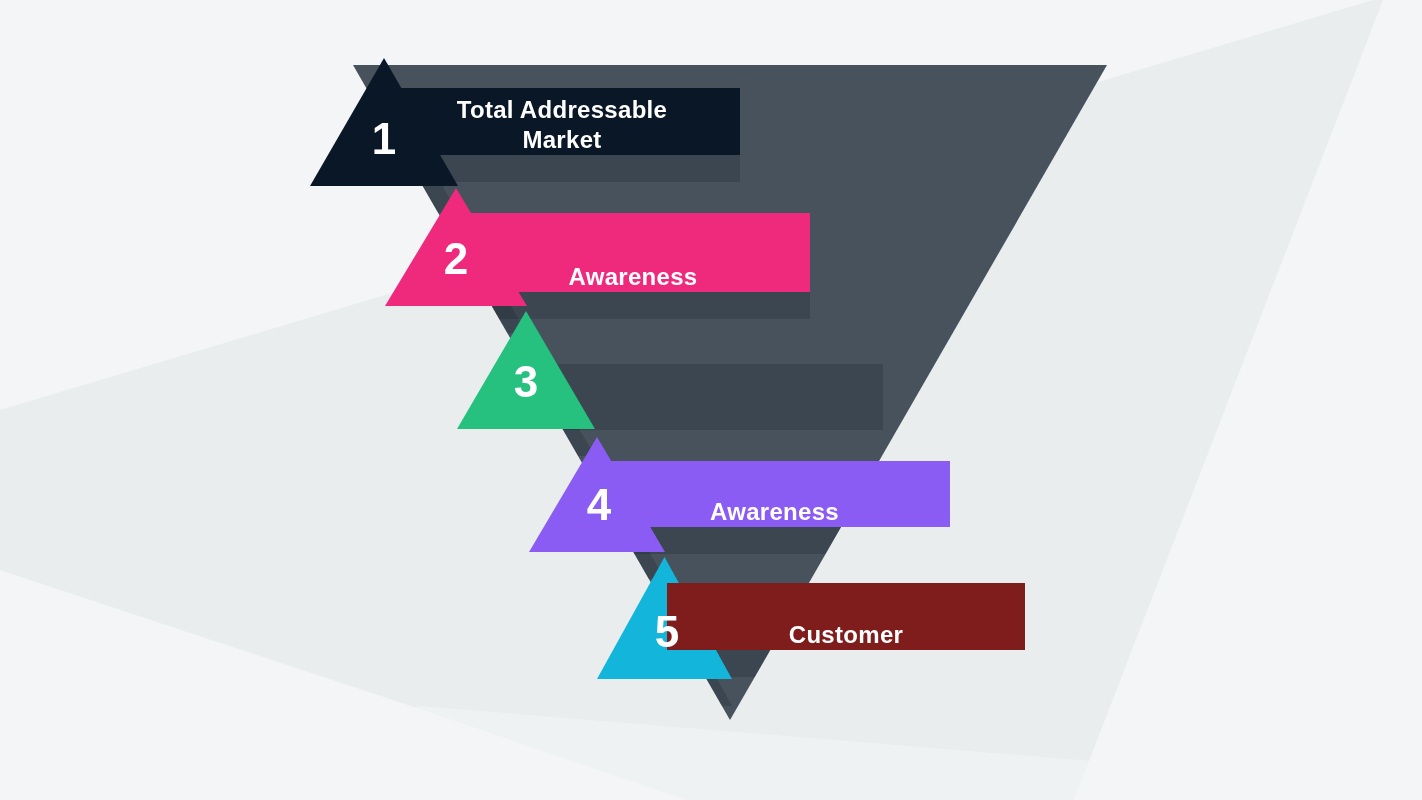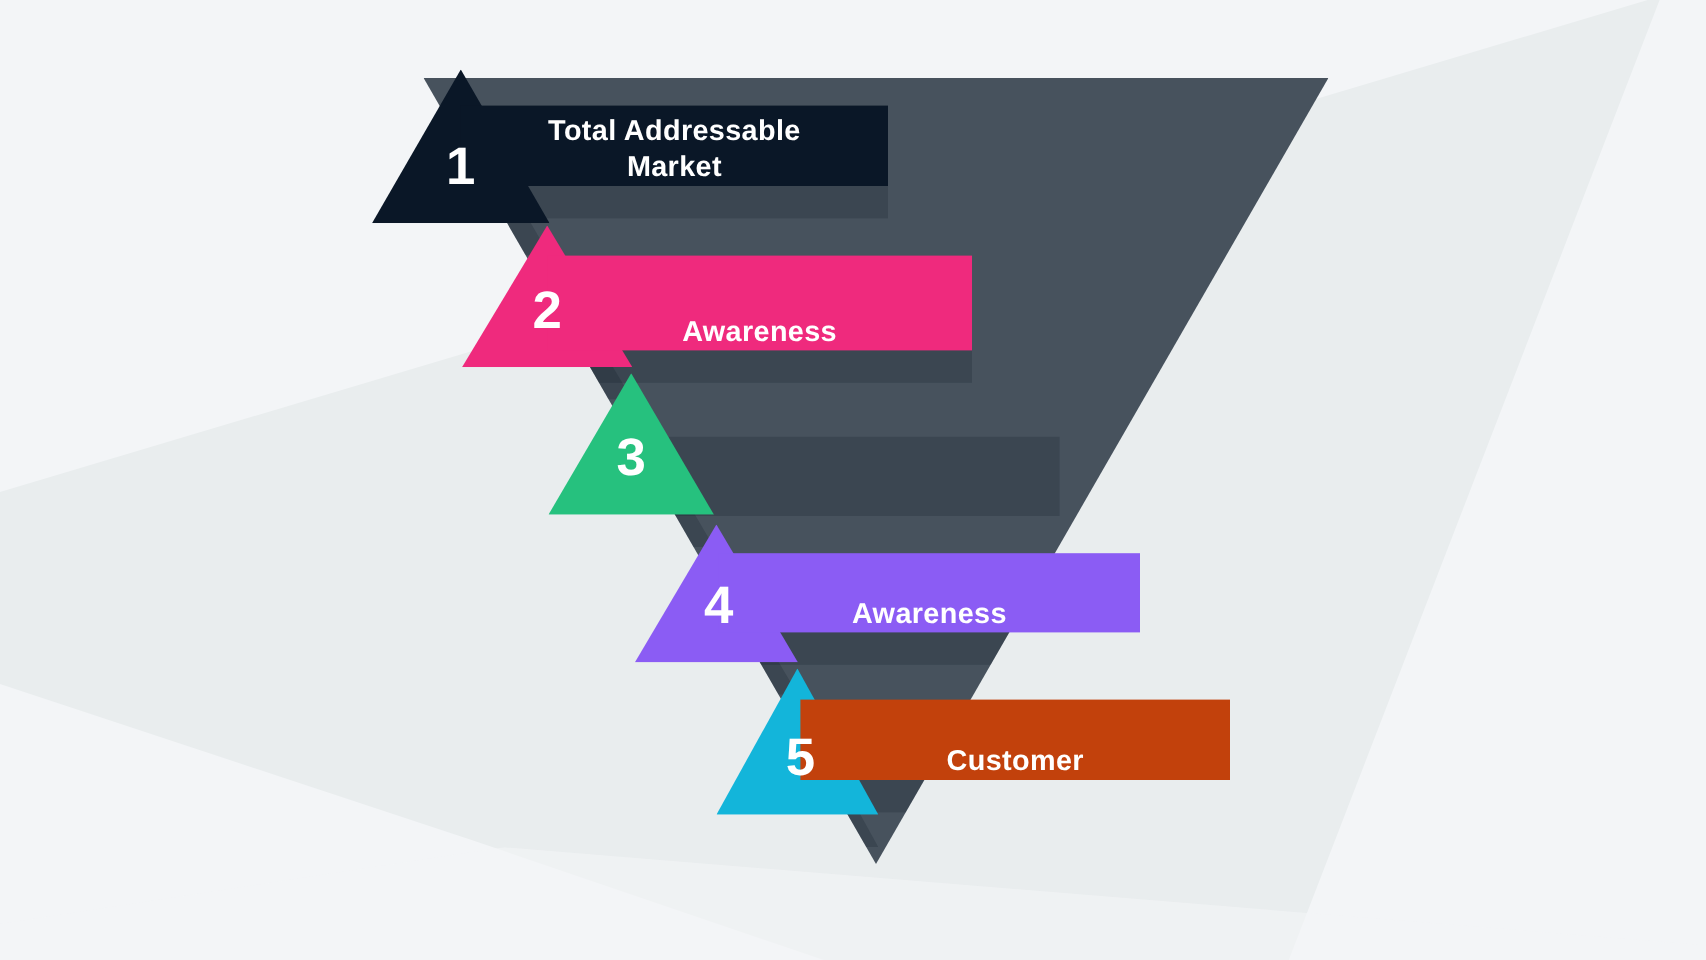--- a/index.html
+++ b/index.html
@@ -97,20 +97,20 @@
 
   <div class="tri tri4" style="background: rgb(139, 92, 244);"></div>
   <div class="ban ban4" style="background: rgb(139, 92, 244);">
     <div class="label-wrap">
         <div class="label">Awareness</div>
       </div>
   </div>
   <div class="num num4">4</div>
 
   <div class="tri tri5" style="background: rgb(19, 181, 218);"></div>
-  <div class="ban ban5" style="background: #c2410c;">
+  <div class="ban ban5" style="background: #7f1d1d;">
     <div class="label-wrap">
         <div class="label">Customer</div>
       </div>
   </div>
   <div class="num num5">5</div>
 
 </div>
 
 </body></html>

